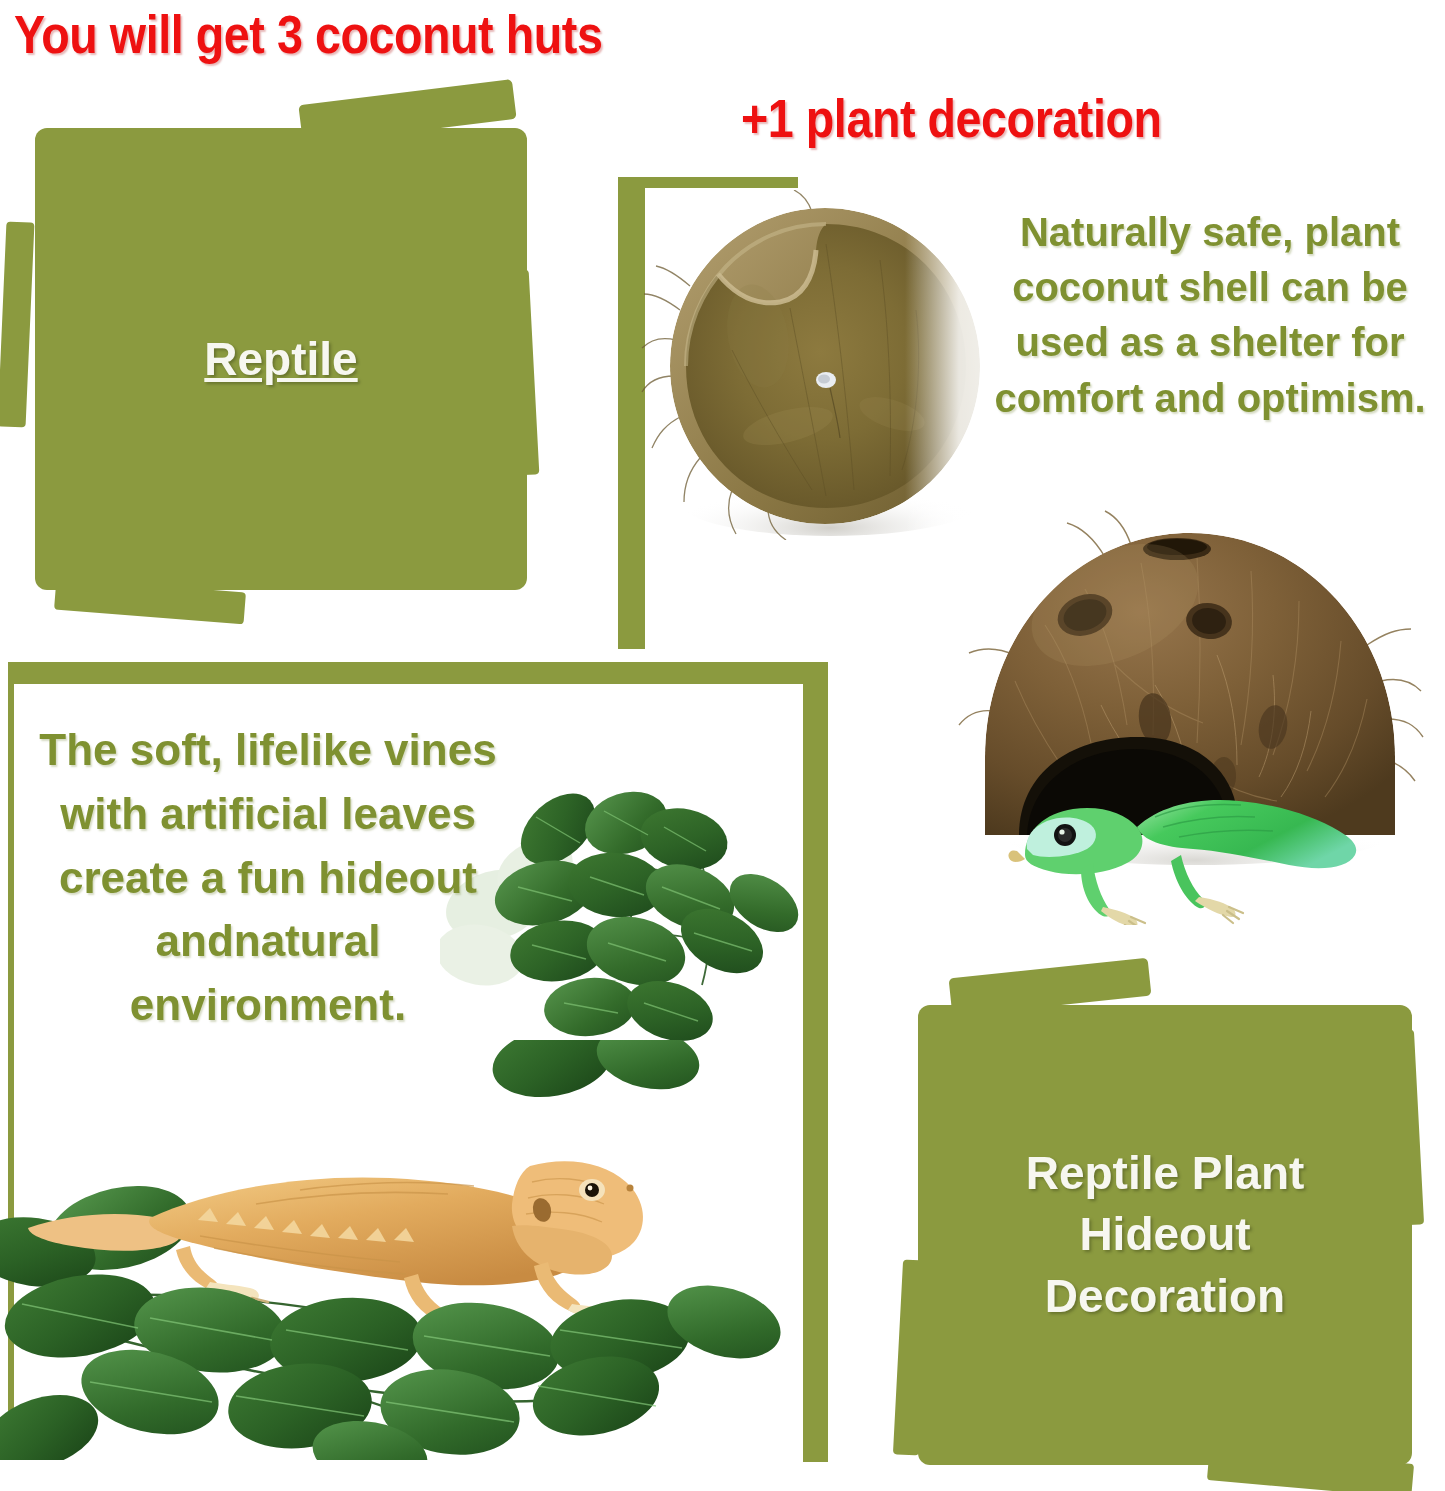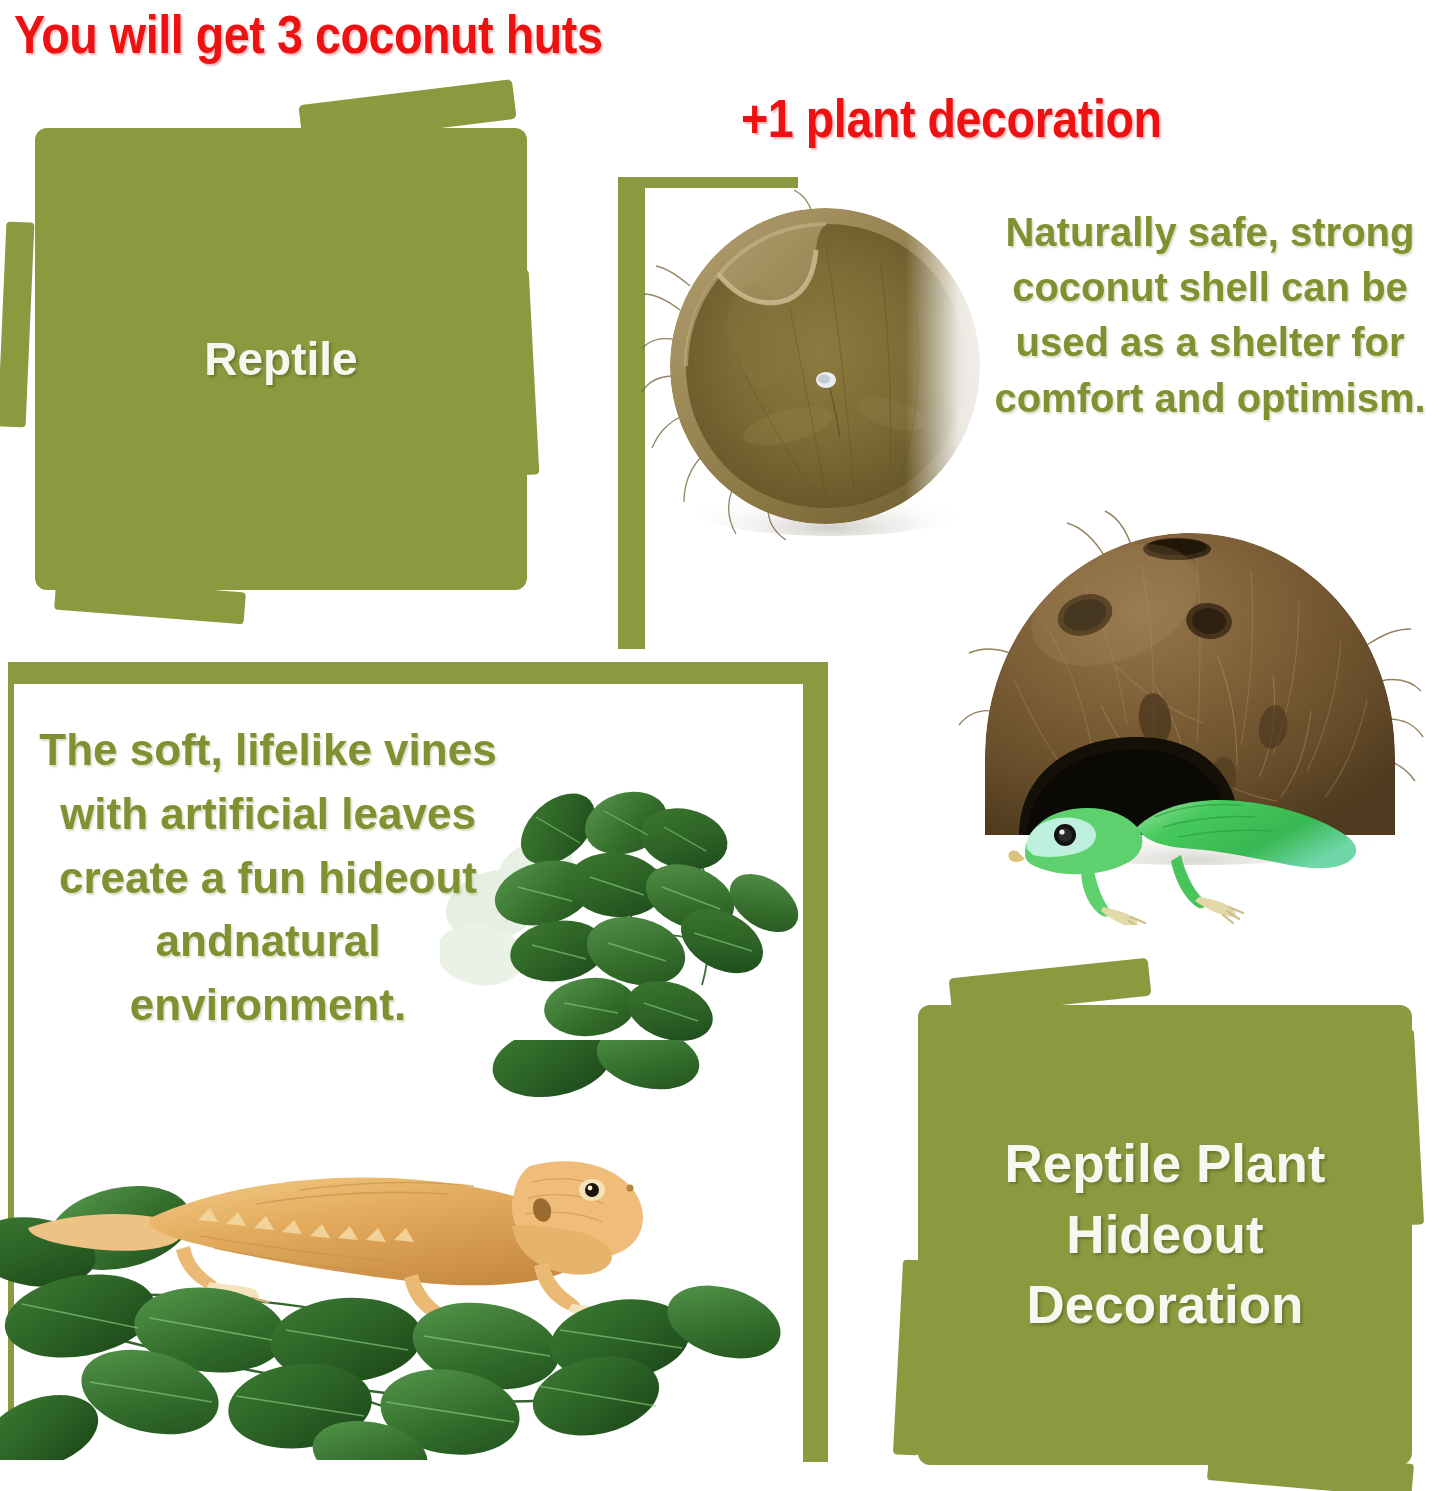--- a/index.html
+++ b/index.html
@@ -33,28 +33,28 @@
     border-radius:12px;
     display:flex; align-items:center; justify-content:center;
     text-align:center;
     color:#f7f7f0;
     font-weight:700;
     text-shadow:2px 2px 3px rgba(40,45,15,0.35);
   }
   .shadowpiece { position:absolute; background:#8b9a3f; }
 
   
-  #card1 { left:35px; top:128px; width:492px; height:462px; font-size:46px; line-height:1.32; z-index:3; }
+  #card1 { left:35px; top:128px; width:492px; height:462px; font-size:46px; line-height:1.32; z-index:3;text-decoration:underline; }
   #c1s1 { left:300px; top:92px; width:215px; height:40px; transform:rotate(-7deg); border-radius:5px; z-index:1; }
   #c1s2 { left:2px; top:222px;  width:28px;  height:205px; transform:rotate(2.5deg); border-radius:4px; z-index:1; }
   #c1s3 { left:55px; top:585px; width:190px; height:32px;  transform:rotate(4.5deg); border-radius:4px; z-index:1; }
   #c1s4 { left:508px; top:270px; width:26px; height:205px; transform:rotate(-3deg); border-radius:4px; z-index:1; }
 
   
-  #card2 { left:918px; top:1005px; width:494px; height:460px; font-size:53px; line-height:1.33; z-index:3; }
+  #card2 { left:918px; top:1005px; width:494px; height:460px; font-size:46px; line-height:1.33; z-index:3; }
   #c2s1 { left:950px;  top:968px;  width:200px; height:38px; transform:rotate(-6deg); border-radius:5px; z-index:1; }
   #c2s2 { left:898px;  top:1260px; width:26px;  height:195px; transform:rotate(3deg);  border-radius:4px; z-index:1; }
   #c2s3 { left:1393px; top:1030px; width:26px;  height:195px; transform:rotate(-3deg); border-radius:4px; z-index:1; }
   #c2s4 { left:1208px; top:1455px; width:205px; height:34px;  transform:rotate(5deg);  border-radius:4px; z-index:1; }
 
   
   .frame-bar { position:absolute; background:#8b9a3f; }
 
   
   #f1-left { left:618px; top:177px; width:27px;  height:472px; }
@@ -167,21 +167,21 @@
 
       <ellipse cx="186" cy="190" rx="10" ry="8" fill="#e9edf2"></ellipse>
       <ellipse cx="184" cy="189" rx="6" ry="4.5" fill="#c6ccd4"></ellipse>
       <path d="M190 198 C194 216 198 232 200 248" stroke="#4d4120" stroke-width="1.2" fill="none" opacity="0.6"></path>
     </g>
 
     <path d="M186 34 C106 34 46 100 46 176" fill="none" stroke="#c9b98e" stroke-width="4" opacity="0.55"></path>
   </svg>
   <div class="fade-overlay" id="bowl-fade"></div>
 
-  <div class="para" id="para1">Naturally safe, strong coconut shell can be used as a shelter for comfort and optimism.</div>
+  <div class="para" id="para1">Naturally safe, plant coconut shell can be used as a shelter for comfort and optimism.</div>
 
   <svg class="photo" id="hutdome" viewBox="0 0 470 420">
     <defs>
       <radialGradient id="domeG" cx="38%" cy="26%" r="82%">
         <stop offset="0%" stop-color="#96754c"></stop>
         <stop offset="40%" stop-color="#7e6038"></stop>
         <stop offset="75%" stop-color="#664c2a"></stop>
         <stop offset="100%" stop-color="#4e3a1e"></stop>
       </radialGradient>
       <radialGradient id="domeShade" cx="50%" cy="92%" r="58%">

